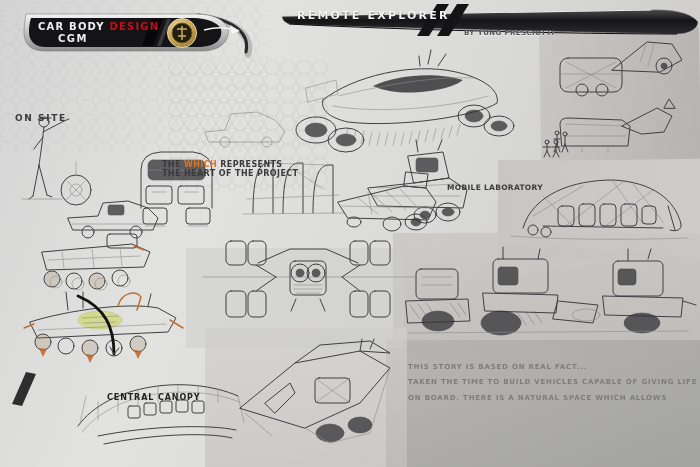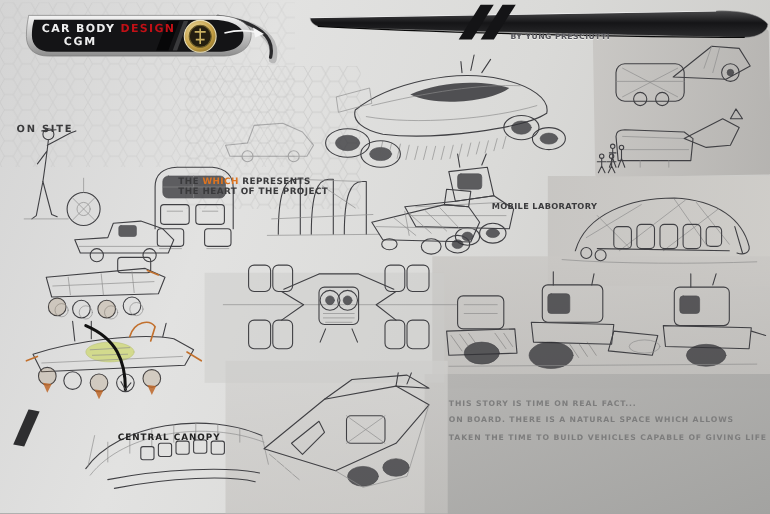--- a/index.html
+++ b/index.html
@@ -361,39 +361,40 @@
       </linearGradient>
     </defs>
     <path d="M1 12 L370 6 C395 5 411 10 417 18 C417 24 409 30 396 30 C380 30 20 22 8 20 C3 18 1 15 1 12 Z" fill="url(#bladeg)" stroke="#9a9a9a" stroke-width=".5"></path>
     <path d="M1 12 L370 6" stroke="#e9e9e9" stroke-width="1.1" fill="none"></path>
     <path d="M8 20 C120 26 300 30 396 30" stroke="#0a0a0a" stroke-width="1" fill="none"></path>
     <g>
       <polygon points="156,0 168,0 148,32 136,32" fill="#141416"></polygon>
       <polygon points="176,0 188,0 168,32 156,32" fill="#141416"></polygon>
     </g>
   </svg>
+  <div class="title-bar-text">REMOTE EXPLORER</div>
   <div class="byline">BY YUNG PRESCIUTTI</div>
 
   <div class="lbl on-site">ON SITE</div>
 
   <div class="lbl canopy-note">
     <div>
       <span>THE</span>
       <span class="accent-orange">WHICH</span>
       <span>REPRESENTS</span>
     </div>
     <div>THE HEART OF THE PROJECT</div>
   </div>
 
   <div class="lbl mobile-lab">MOBILE LABORATORY</div>
   <div class="lbl central-canopy">CENTRAL CANOPY</div>
 
   <div class="story">
-    <div>THIS STORY IS TIME ON REAL FACT...</div>
+    <div>THIS STORY IS BASED ON REAL FACT...</div>
+    <div>TAKEN THE TIME TO BUILD VEHICLES CAPABLE OF GIVING LIFE</div>
     <div>ON BOARD. THERE IS A NATURAL SPACE WHICH ALLOWS</div>
-    <div>TAKEN THE TIME TO BUILD VEHICLES CAPABLE OF GIVING LIFE</div>
   </div>
 
   <svg style="position:absolute;left:10px;top:372px;" width="30" height="36" viewBox="0 0 30 36">
     <polygon points="16,0 26,2 12,34 2,32" fill="#2e2e30"></polygon>
   </svg>
 
 </div>
 
 </body></html>

